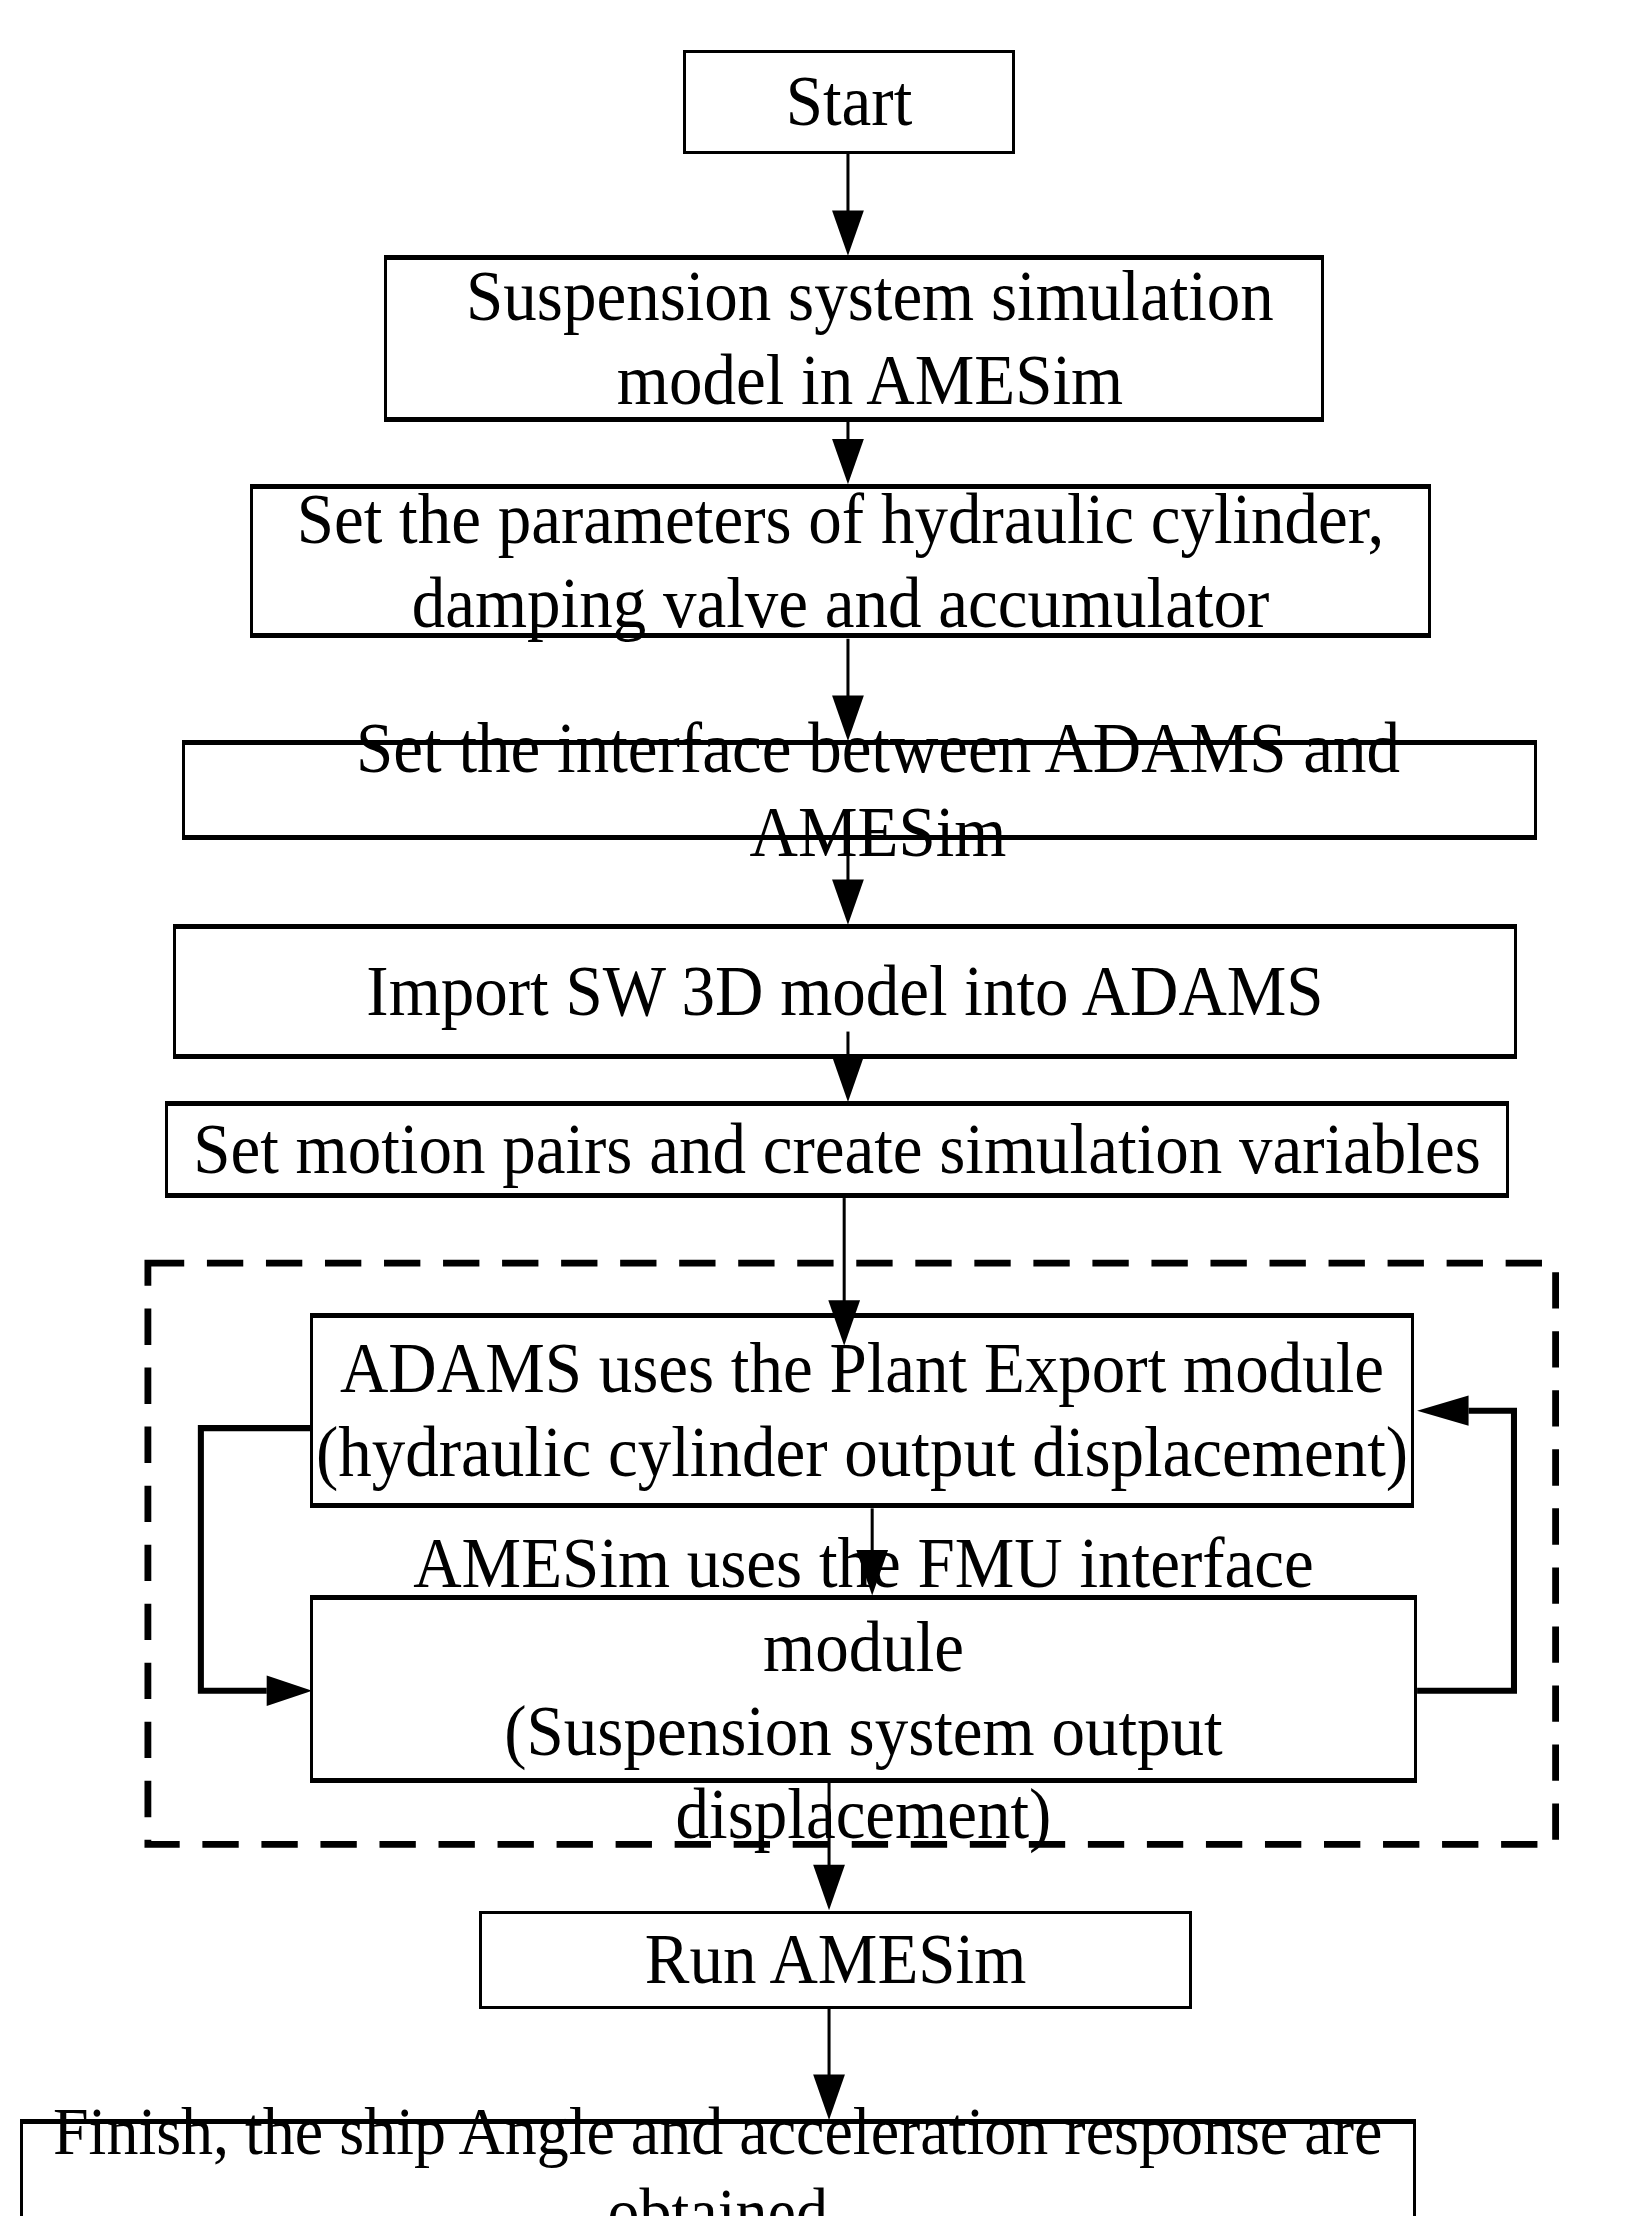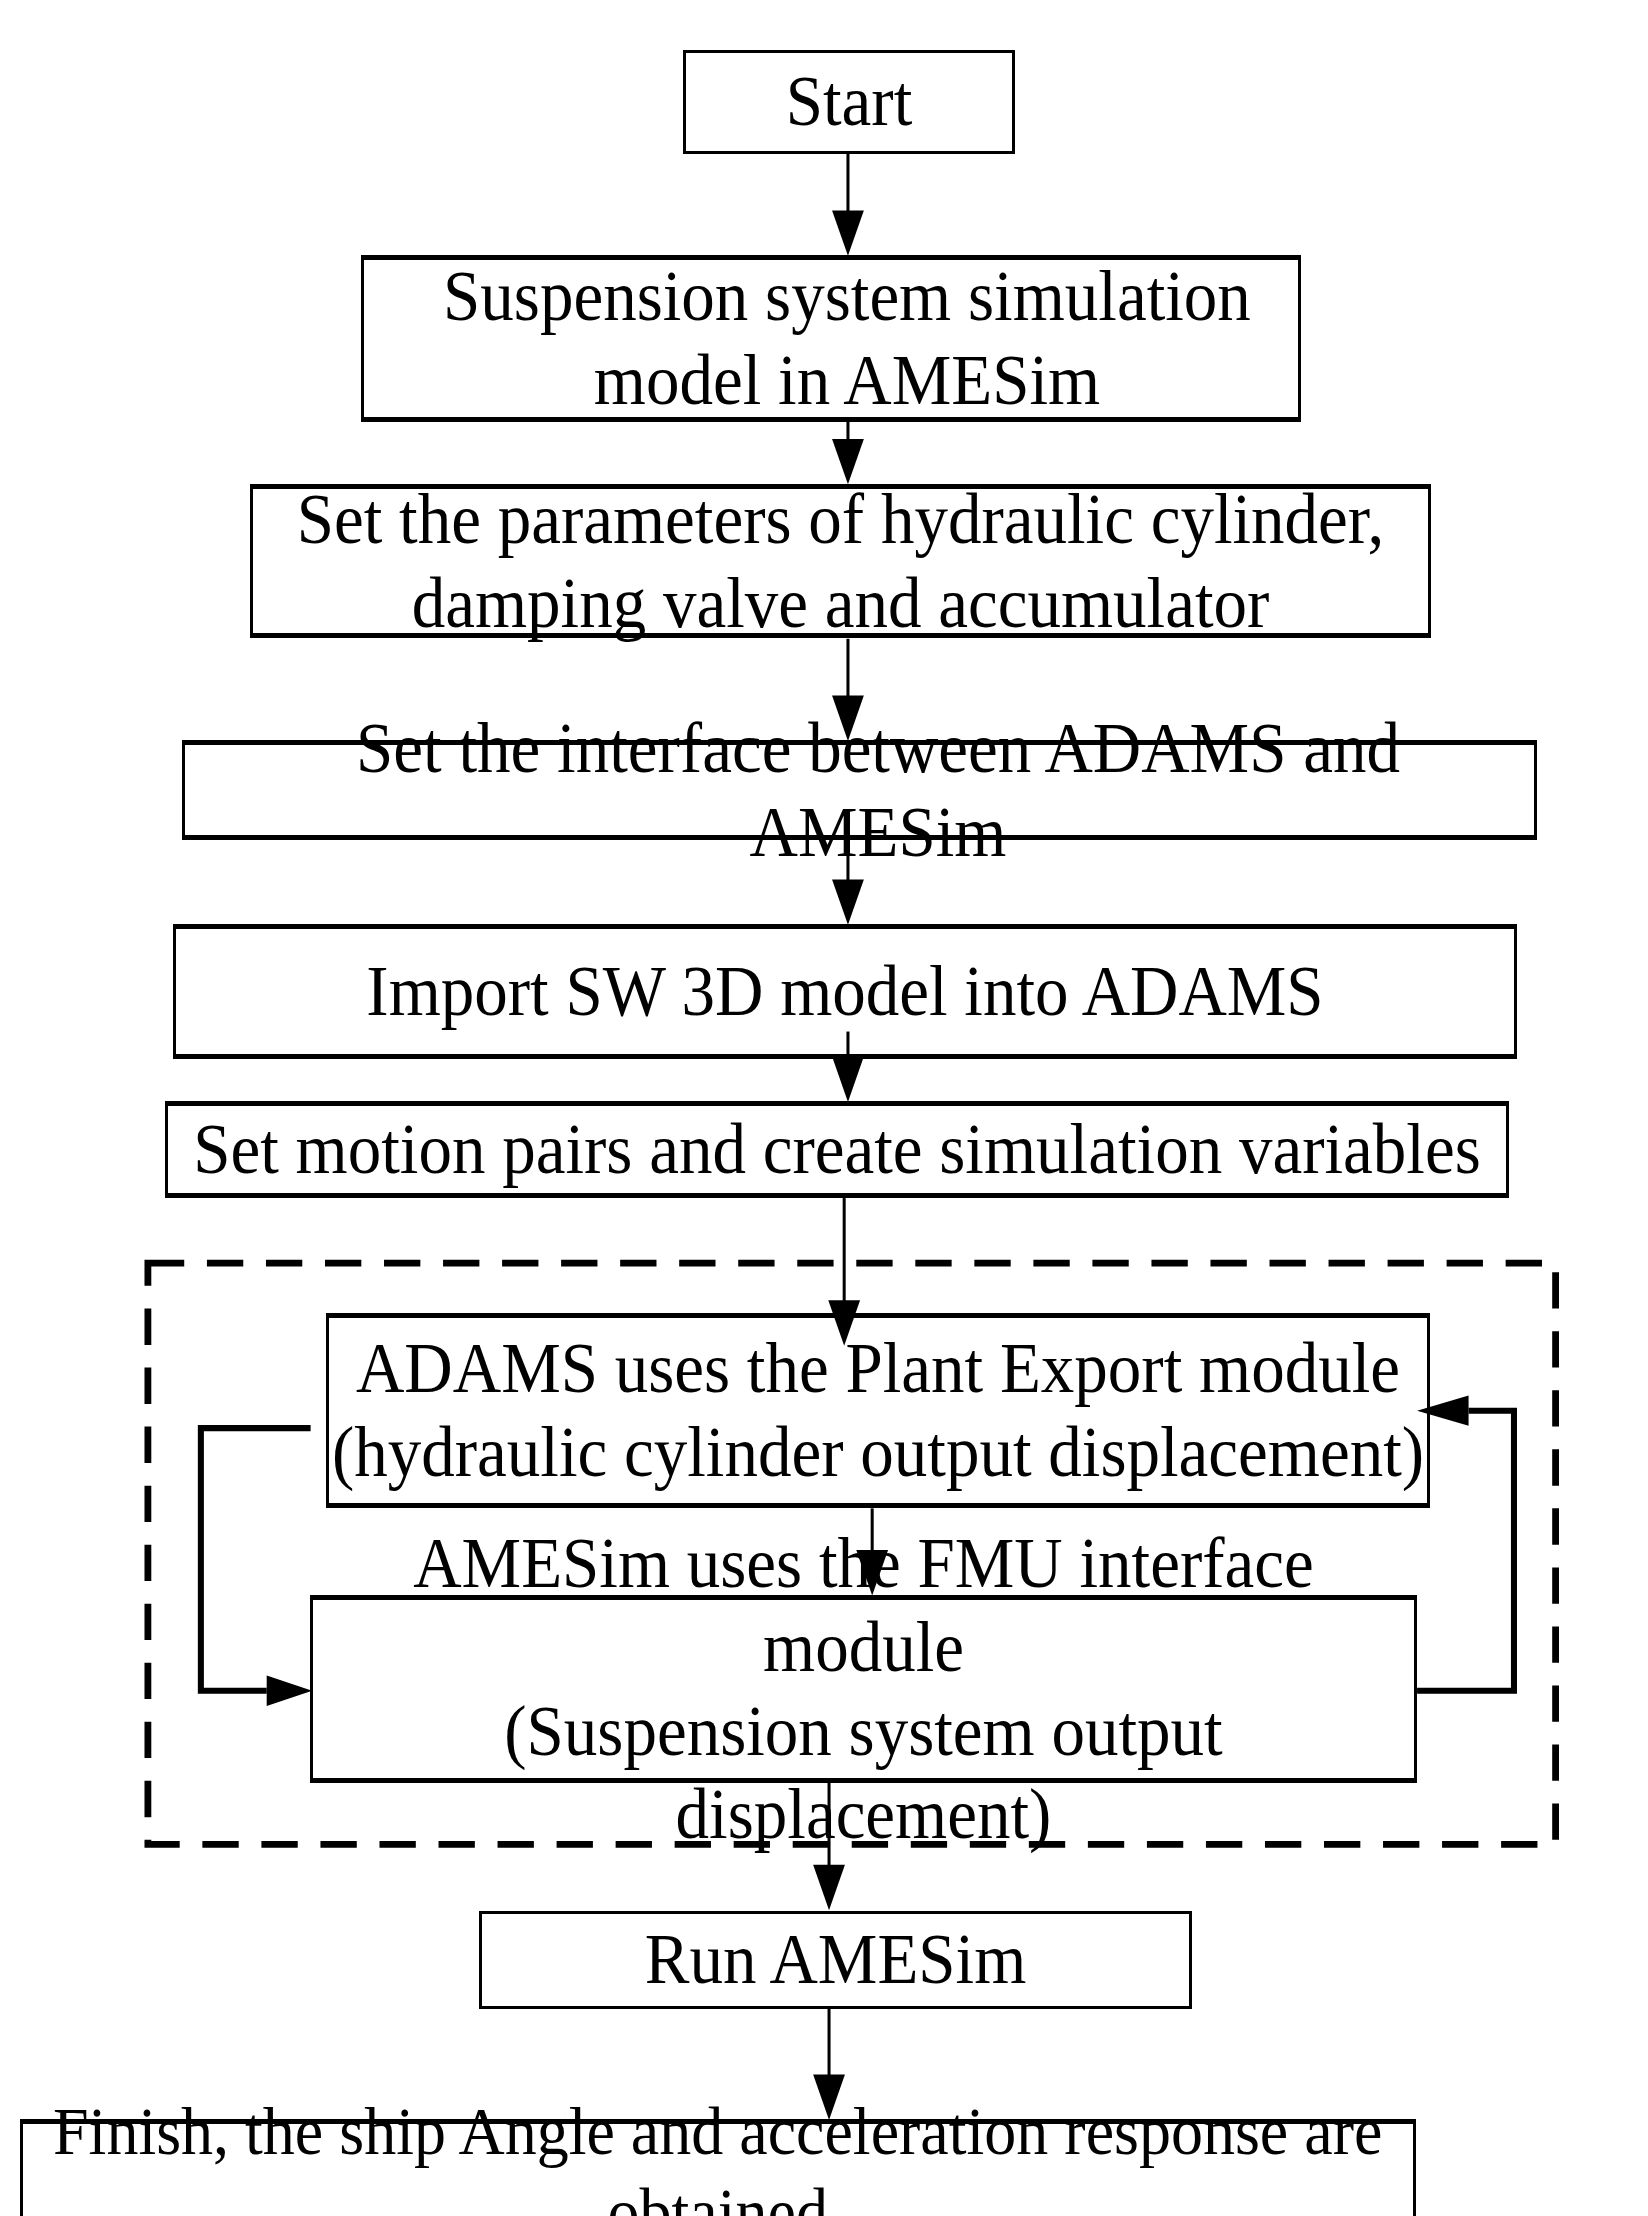--- a/index.html
+++ b/index.html
@@ -38,26 +38,26 @@
   .lbl {
     display: block;
     width: 100%;
     text-align: center;
     white-space: pre-line;
     font-size: 67px;
     line-height: 1.18;
     transform: scaleY(1.06);
   }
   #n-start   { left: 683px;  top: 22px;   width: 332px;  height: 104px; border-width: 3.8px; }
-  #n-model   { left: 361px;  top: 227px;  width: 940px; height: 167px; padding-left: 32px; }
+  #n-model   { left: 384px;  top: 227px;  width: 940px; height: 167px; padding-left: 32px; }
   #n-params  { left: 250px;  top: 456px;  width: 1181px; height: 154px; }
   #n-interface { left: 182px; top: 712px; width: 1355px; height: 100px; padding-left: 37px; }
   #n-import  { left: 173px;  top: 896px; width: 1344px; height: 135px; }
   #n-motion  { left: 165px;  top: 1073px; width: 1344px; height: 97px; }
-  #n-adams   { left: 326px;  top: 1285px; width: 1104px; height: 195px; }
+  #n-adams   { left: 310px;  top: 1285px; width: 1104px; height: 195px; }
   #n-fmu     { left: 310px;  top: 1567px; width: 1107px; height: 188px; }
   #n-run     { left: 479px;  top: 1883px; width: 713px;  height: 98px; border-width: 3.8px; }
   #n-finish  { left: 19.7px;   top: 2091px; width: 1396px; height: 106px; }
   #n-finish .lbl { font-size: 64px; }
 </style>
 </head>
 <body>
 
 <div id="canvas">
 

